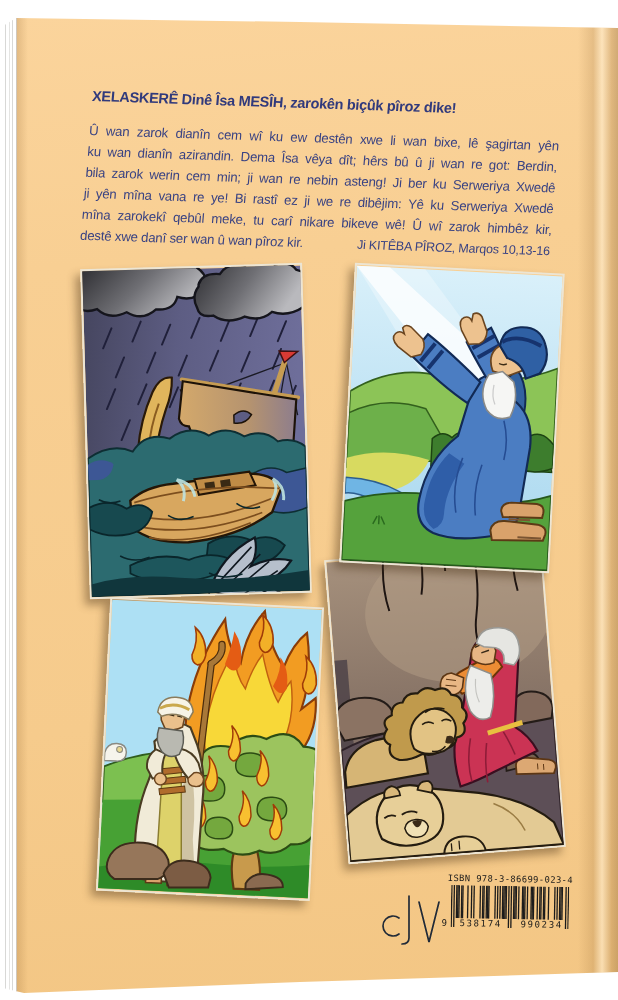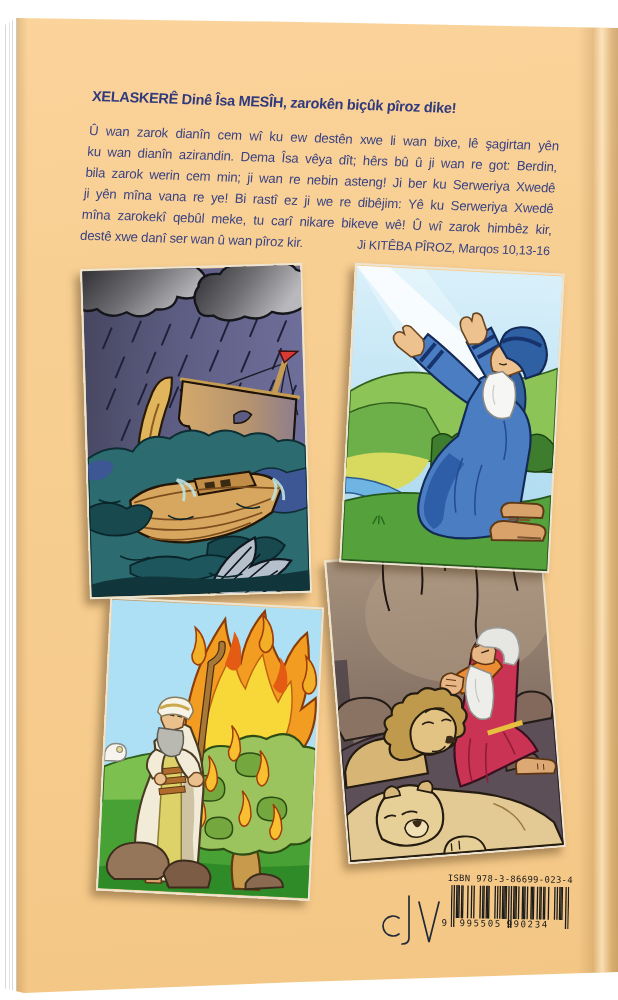--- a/index.html
+++ b/index.html
@@ -37,21 +37,21 @@
   .clv-logo{position:absolute;left:381px;top:892px;width:64px;height:56px;}
   .sr-only{position:absolute;width:1px;height:1px;overflow:hidden;clip:rect(0 0 0 0);white-space:nowrap;}
 
   .barcode{position:absolute;left:445px;top:874px;width:130px;transform:rotate(1deg);color:#1b1b1b;}
   .isbn-label{font-family:"DejaVu Sans Mono",monospace;font-size:8.8px;letter-spacing:.4px;text-align:center;
          white-space:nowrap;margin-bottom:2px;}
   .bars-wrap{position:relative;width:118px;height:44px;margin:0 auto;}
   .ean-digit{position:absolute;font-family:"DejaVu Sans Mono",monospace;font-size:9px;top:33px;letter-spacing:1.6px;}
   .d-first{left:-9px;letter-spacing:0;}
   .d-left{left:9px;}
-  .d-right{left:56px;}
+  .d-right{left:70px;}
 </style>
 </head>
 <body>
 
 <div class="stage">
   <div class="book-shadow"></div>
 
   <div class="book">
     <div class="cover"></div>
     <div class="pages"></div>
@@ -316,20 +316,20 @@
             <rect x="96.88" y="0" width="1.29" height="33" fill="#1b1b1b"></rect>
             <rect x="103.09" y="0" width="1.29" height="33" fill="#1b1b1b"></rect>
             <rect x="105.58" y="0" width="1.29" height="33" fill="#1b1b1b"></rect>
             <rect x="108.06" y="0" width="1.29" height="33" fill="#1b1b1b"></rect>
             <rect x="109.31" y="0" width="1.29" height="33" fill="#1b1b1b"></rect>
             <rect x="110.55" y="0" width="1.29" height="33" fill="#1b1b1b"></rect>
             <rect x="114.27" y="0" width="1.29" height="42" fill="#1b1b1b"></rect>
             <rect x="116.76" y="0" width="1.29" height="42" fill="#1b1b1b"></rect>
           </svg>
         <span class="ean-digit d-first">9</span>
-        <span class="ean-digit d-left">995505</span>
+        <span class="ean-digit d-left">538174</span>
         <span class="ean-digit d-right">990234</span>
       </div>
     </div>
 
     <div class="fold-right"></div>
   </div>
 </div>
 
 </body></html>

